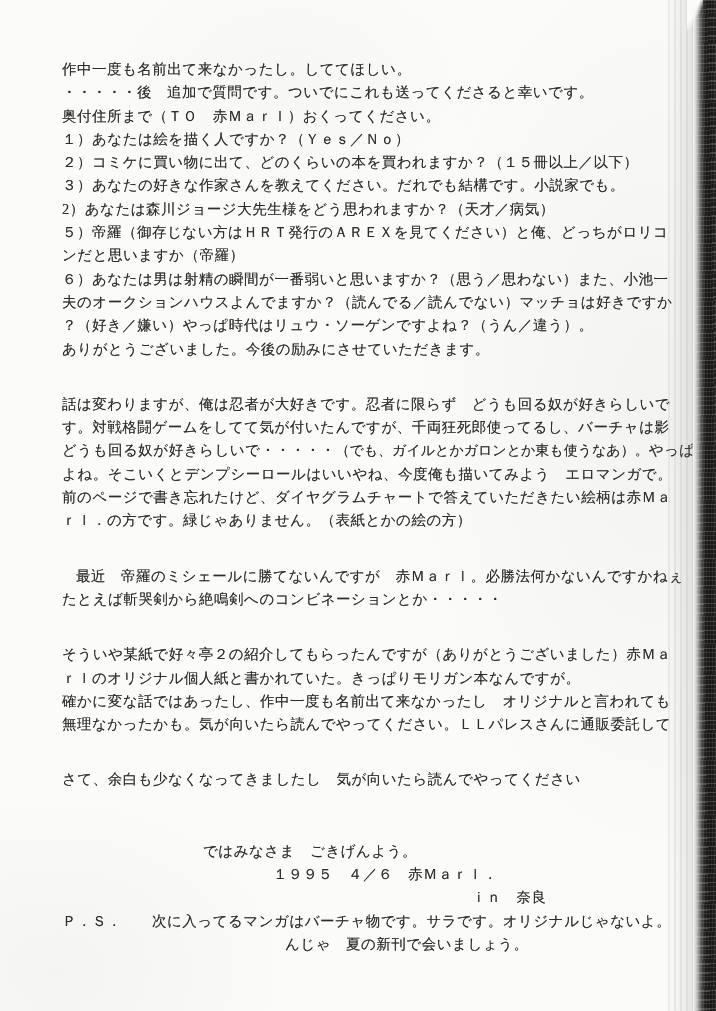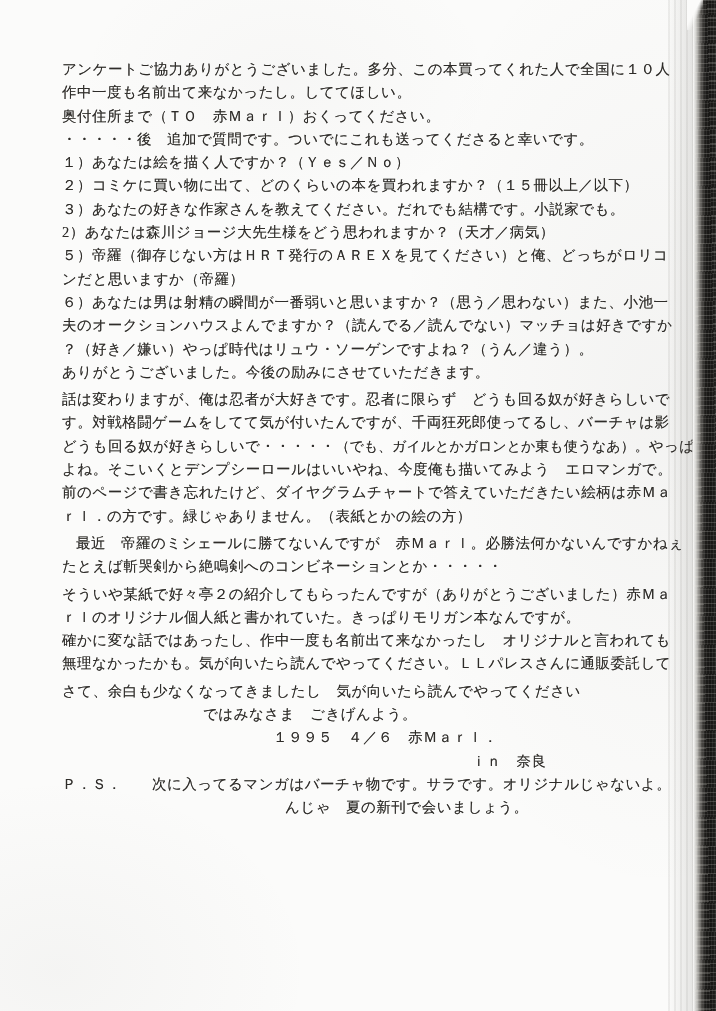--- a/index.html
+++ b/index.html
@@ -25,23 +25,23 @@
     left: 62px;
     top: 58px;
     width: 586px;
     font-size: 14.5px;
     line-height: 23.3px;
     letter-spacing: 0.5px;
     color: #2e2c29;
     text-shadow: 0 0 0.6px rgba(45,43,40,0.55);
   }
   .ln { min-height: 23.3px; white-space: nowrap; }
-  .gap { margin-top: 4px; }
+  .gap { margin-top: 32px; }
   .ind-1 { padding-left: 14px; }
-  .ind-a { padding-left: 141px; }
+  .ind-a { padding-left: 141px; margin-top: 48px; }
   .ind-b { padding-left: 211px; }
   .ind-c { padding-left: 308px; text-align: center; }
   .ind-d { padding-left: 223px; }
   .small-inline {
     font-size: 14px;
     letter-spacing: 0px;
   }
 
   
   .edge-streaks {
@@ -75,24 +75,23 @@
     right: 13px;
     width: 16px;
     height: 30px;
     background: linear-gradient(to bottom right, #fbfbfa 42%, rgba(251,251,250,0) 62%);
   }
 </style>
 </head>
 <body>
 
 <div class="page-text">
-  <div class="ln">アンケートご協力ありがとうございました。多分、この本買ってくれた人で全国に１０人</div>
   <div class="ln">作中一度も名前出て来なかったし。しててほしい。</div>
+  <div class="ln">・・・・・後　追加で質問です。ついでにこれも送ってくださると幸いです。</div>
   <div class="ln">奥付住所まで（ＴＯ　赤Ｍａｒｌ）おくってください。</div>
-  <div class="ln">・・・・・後　追加で質問です。ついでにこれも送ってくださると幸いです。</div>
   <div class="ln">１）あなたは絵を描く人ですか？（Ｙｅｓ／Ｎｏ）</div>
   <div class="ln">２）コミケに買い物に出て、どのくらいの本を買われますか？（１５冊以上／以下）</div>
   <div class="ln">３）あなたの好きな作家さんを教えてください。だれでも結構です。小説家でも。</div>
   <div class="ln">2）あなたは森川ジョージ大先生様をどう思われますか？（天才／病気）</div>
   <div class="ln">５）帝羅（御存じない方はＨＲＴ発行のＡＲＥＸを見てください）と俺、どっちがロリコ</div>
   <div class="ln">ンだと思いますか（帝羅）</div>
   <div class="ln">６）あなたは男は射精の瞬間が一番弱いと思いますか？（思う／思わない）また、小池一</div>
   <div class="ln">夫のオークションハウスよんでますか？（読んでる／読んでない）マッチョは好きですか</div>
   <div class="ln">？（好き／嫌い）やっぱ時代はリュウ・ソーゲンですよね？（うん／違う）。</div>
   <div class="ln">ありがとうございました。今後の励みにさせていただきます。</div>

